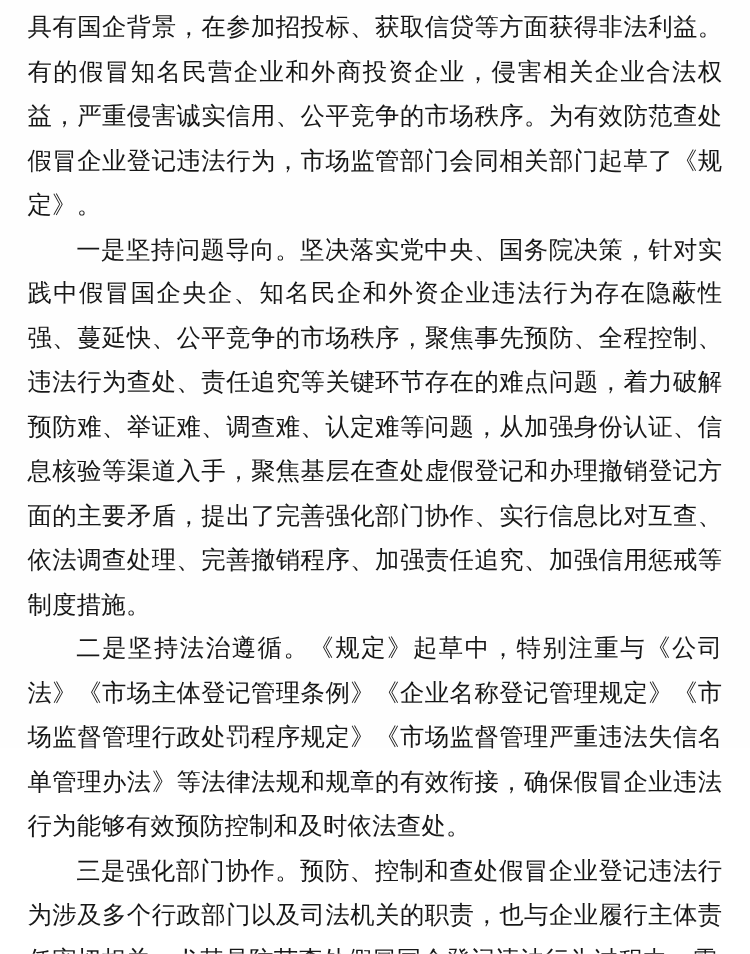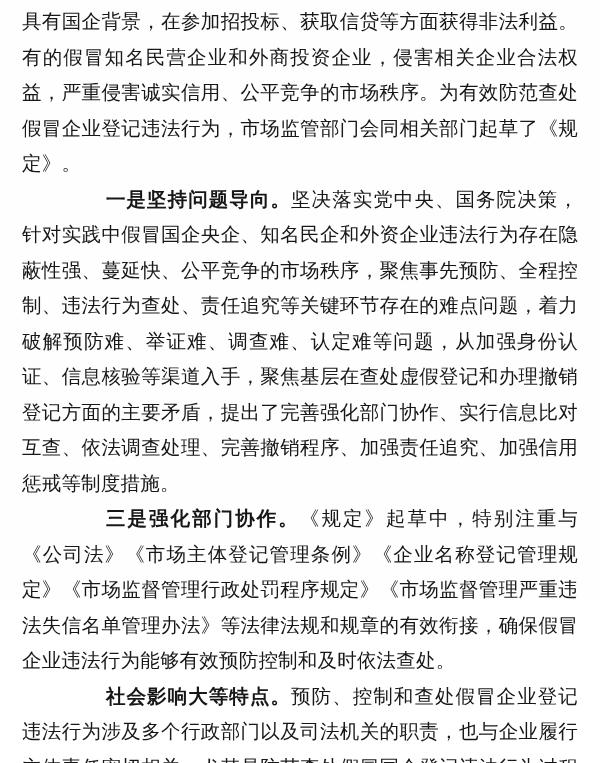--- a/index.html
+++ b/index.html
@@ -37,33 +37,32 @@
     text-indent: 2em;
   }
   .cont {
     text-indent: 0;
   }
   .heading {
     text-indent: 2em;
     font-weight: bold;
   }
   .b {
-    font-weight: bold;
-    margin-left: 45px;
+    font-weight: normal;
   }
 </style>
 </head>
 <body>
 
 <div class="page">
   <div class="doc-body">
 
     <p class="para cont">具有国企背景，在参加招投标、获取信贷等方面获得非法利益。有的假冒知名民营企业和外商投资企业，侵害相关企业合法权益，严重侵害诚实信用、公平竞争的市场秩序。为有效防范查处假冒企业登记违法行为，市场监管部门会同相关部门起草了《规定》。</p>
 
 
     <p class="para"><span class="b">一是坚持问题导向。</span><span>坚决落实党中央、国务院决策，针对实践中假冒国企央企、知名民企和外资企业违法行为存在隐蔽性强、蔓延快、公平竞争的市场秩序，聚焦事先预防、全程控制、违法行为查处、责任追究等关键环节存在的难点问题，着力破解预防难、举证难、调查难、认定难等问题，从加强身份认证、信息核验等渠道入手，聚焦基层在查处虚假登记和办理撤销登记方面的主要矛盾，提出了完善强化部门协作、实行信息比对互查、依法调查处理、完善撤销程序、加强责任追究、加强信用惩戒等制度措施。</span></p>
 
-    <p class="para"><span class="b">三是强化部门协作。</span><span>《规定》起草中，特别注重与《公司法》《市场主体登记管理条例》《企业名称登记管理规定》《市场监督管理行政处罚程序规定》《市场监督管理严重违法失信名单管理办法》等法律法规和规章的有效衔接，确保假冒企业违法行为能够有效预防控制和及时依法查处。</span></p>
+    <p class="para"><span class="b">二是坚持法治遵循。</span><span>《规定》起草中，特别注重与《公司法》《市场主体登记管理条例》《企业名称登记管理规定》《市场监督管理行政处罚程序规定》《市场监督管理严重违法失信名单管理办法》等法律法规和规章的有效衔接，确保假冒企业违法行为能够有效预防控制和及时依法查处。</span></p>
 
-    <p class="para"><span class="b">社会影响大等特点。</span><span>预防、控制和查处假冒企业登记违法行为涉及多个行政部门以及司法机关的职责，也与企业履行主体责任密切相关。尤其是防范查处假冒国企登记违法行为过程中，需</span></p>
+    <p class="para"><span class="b">三是强化部门协作。</span><span>预防、控制和查处假冒企业登记违法行为涉及多个行政部门以及司法机关的职责，也与企业履行主体责任密切相关。尤其是防范查处假冒国企登记违法行为过程中，需</span></p>
 
   </div>
 </div>
 
 </body></html>

